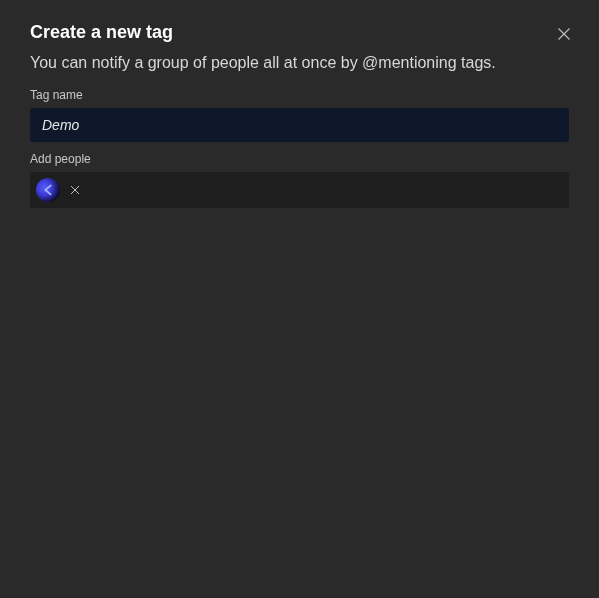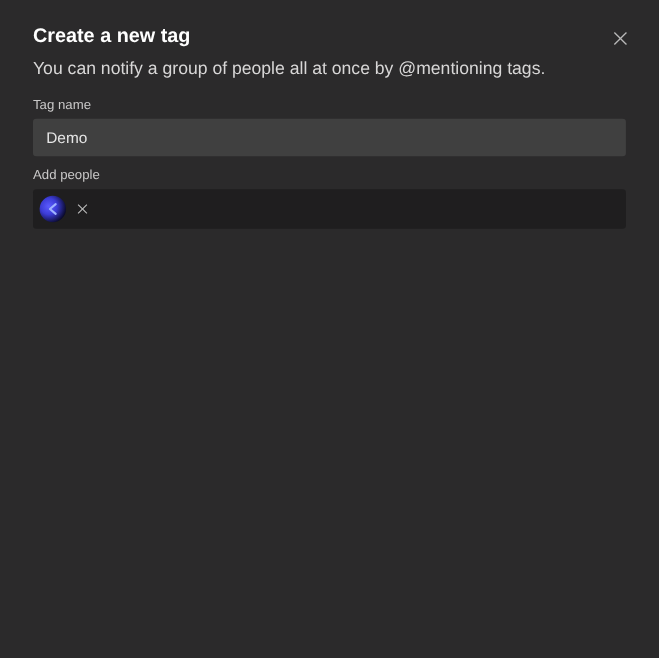--- a/index.html
+++ b/index.html
@@ -5,38 +5,39 @@
     * { margin: 0; padding: 0; box-sizing: border-box; }
     body {
       width: 599px; height: 598px;
       background: #2b2a2b;
       font-family: "Segoe UI", -apple-system, sans-serif;
       color: #ffffff;
       position: relative;
       overflow: hidden;
     }
     .dialog { padding: 22px 30px; height: 100%; display: flex; flex-direction: column; }
-    .header-row { display: flex; justify-content: space-between; align-items: flex-end; }
+    .header-row { display: flex; justify-content: space-between; align-items: center; }
     .title { font-size: 18px; font-weight: 700; color: #fff; line-height: 1.2; }
     .close-btn { background: none; border: none; color: #b9b9b9; cursor: pointer; padding: 2px; margin-top: 2px; margin-right: -4px; }
     .close-btn svg { width: 14px; height: 14px; display: block; }
     .subtitle { font-size: 16px; color: #d8d7d7; margin-top: 10px; font-weight: 400; }
     .field-label { font-size: 12px; color: #c9c8c8; margin-top: 16px; font-weight: 400; }
     .field-label.mt10 { margin-top: 10px; }
     .text-input {
       width: 100%;
-      background: #404040;
+      background: #0f172a;
       border: none;
       border-radius: 3px;
       color: #e6e6e6;
       font-size: 14px;
       padding: 9px 12px;
       margin-top: 6px;
       outline: none;
       font-family: inherit;
+      font-style: italic;
     }
     .people-box {
       width: 100%;
       background: #1f1e1f;
       border-radius: 3px;
       margin-top: 6px;
       padding: 4px 4px;
       display: flex;
       align-items: center;
       min-height: 32px;

